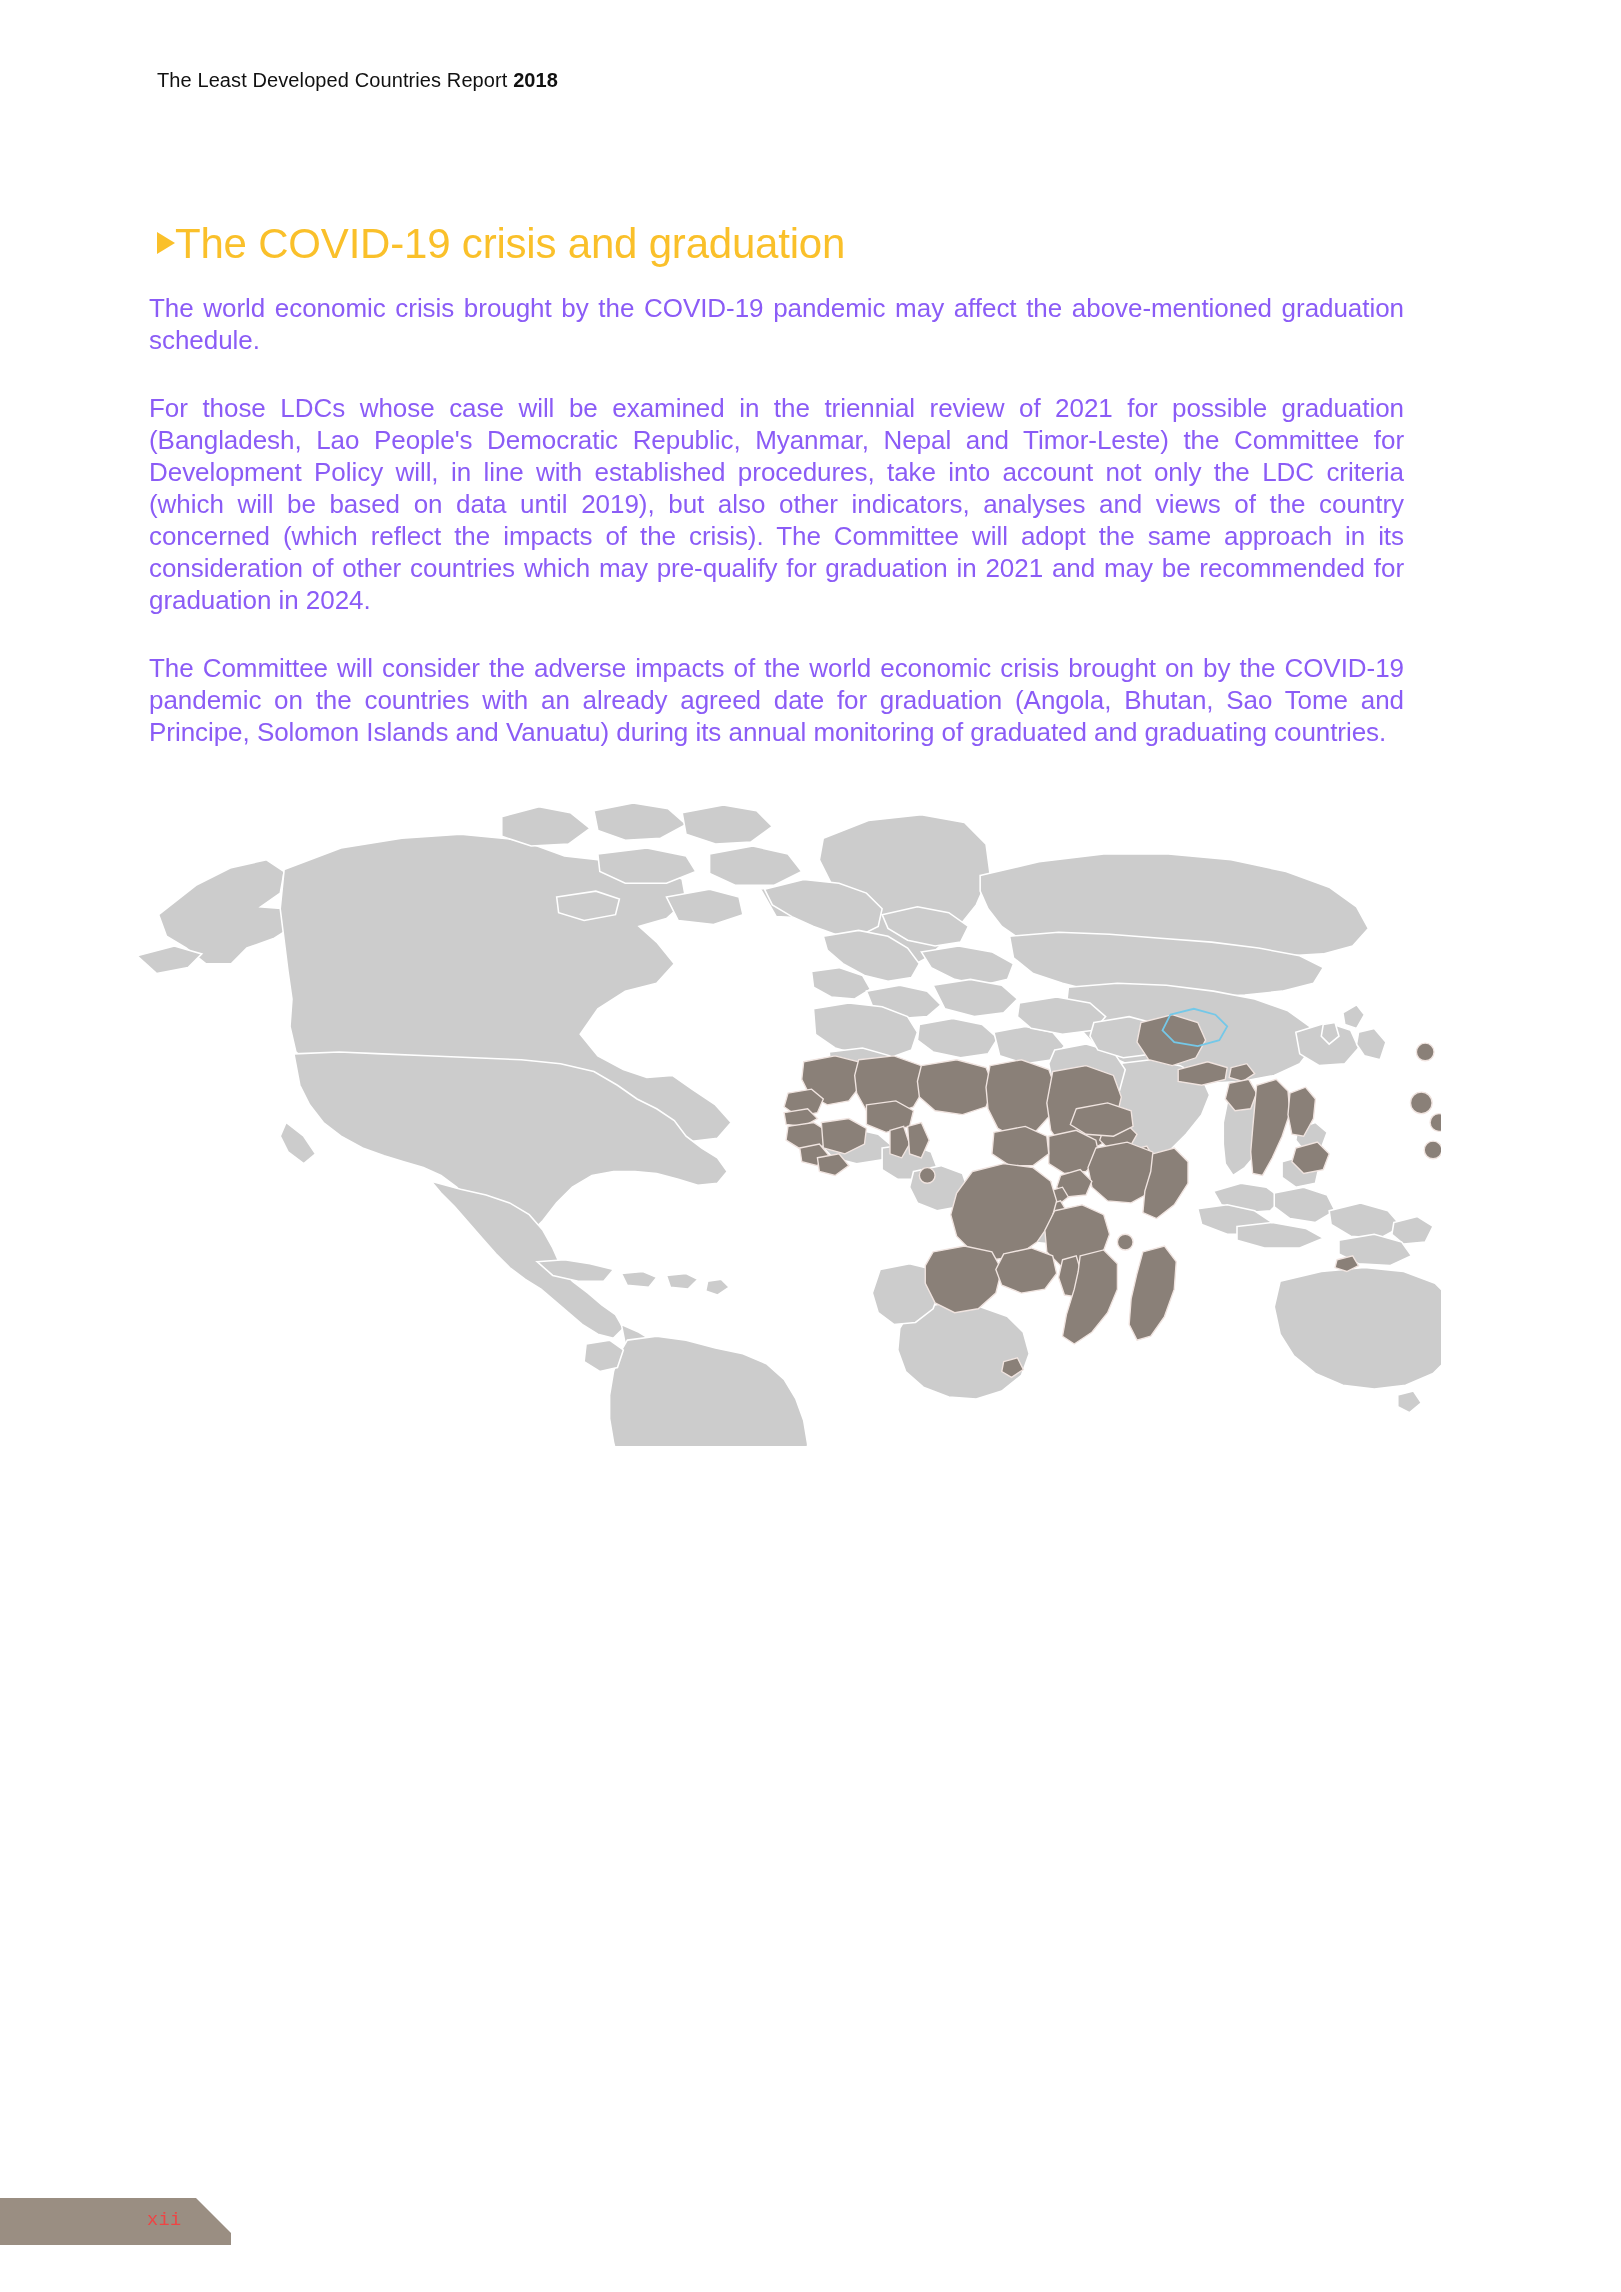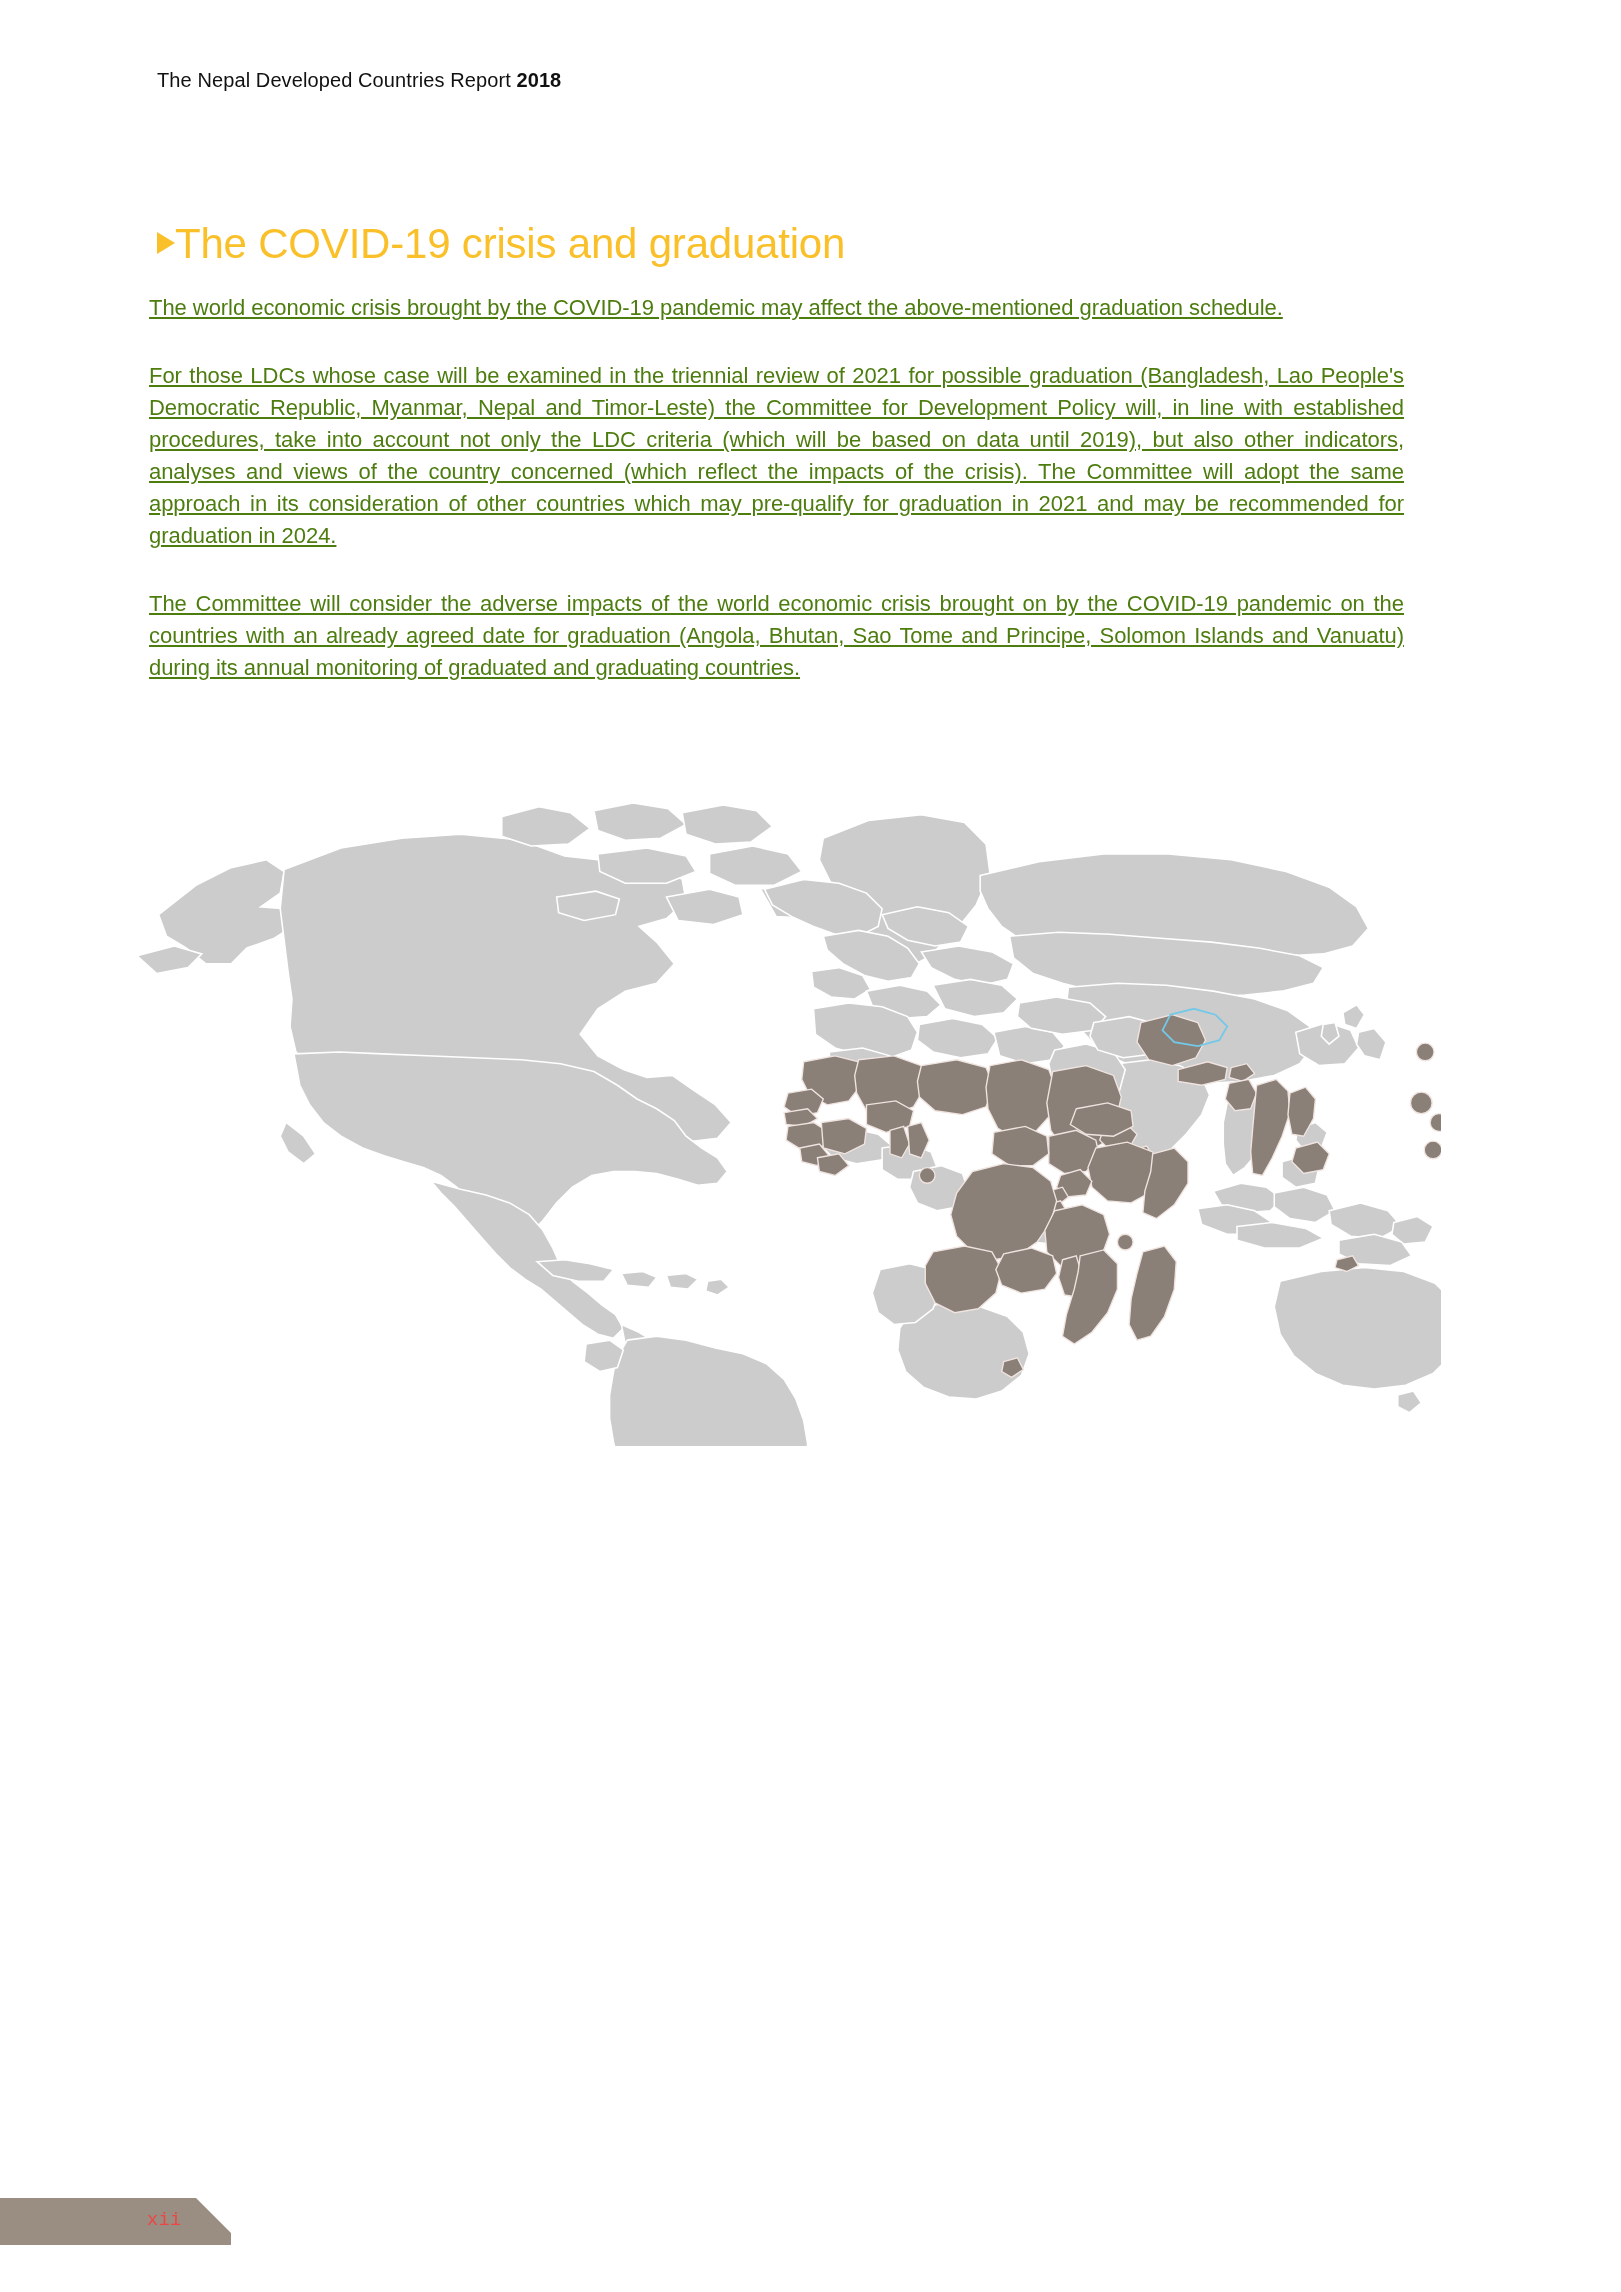--- a/index.html
+++ b/index.html
@@ -56,27 +56,26 @@
 
   
   .body-col {
     position: absolute;
     left: 149px;
     top: 292px;
     width: 1255px;
   }
   .body-col p {
     margin: 0 0 36px 0;
-    font-size: 22px;
+    font-size: 26px;
     line-height: 32px;
-    color: #4d7c0f;
+    color: #8b5cf6;
     text-align: justify;
     text-justify: inter-word;
     letter-spacing: -0.05px;
-    text-decoration: underline;
   }
   .body-col p:last-child { margin-bottom: 0; }
 
   
   .map-wrap {
     position: absolute;
     left: 137px;
     top: 799px;
     width: 1304px;
     height: 647px;
@@ -103,21 +102,21 @@
     letter-spacing: 0.3px;
     font-family: Liberation Mono, monospace;
   }
 </style>
 </head>
 <body>
 
 <div class="page">
 
   <div class="running-header">
-    <span>The Nepal Developed Countries Report </span><span class="year">2018</span>
+    <span>The Least Developed Countries Report </span><span class="year">2018</span>
   </div>
 
   <div class="section-title">
     <span class="title-arrow"></span>
     <span>The COVID-19 crisis and graduation</span>
   </div>
 
   <div class="body-col">
     <p>The world economic crisis brought by the COVID-19 pandemic may affect the above-mentioned graduation schedule.</p>
     <p>For those LDCs whose case will be examined in the triennial review of 2021 for possible graduation (Bangladesh, Lao People's Democratic Republic, Myanmar, Nepal and Timor-Leste) the Committee for Development Policy will, in line with established procedures, take into account not only the LDC criteria (which will be based on data until 2019), but also other indicators, analyses and views of the country concerned (which reflect the impacts of the crisis). The Committee will adopt the same approach in its consideration of other countries which may pre-qualify for graduation in 2021 and may be recommended for graduation in 2024.</p>

